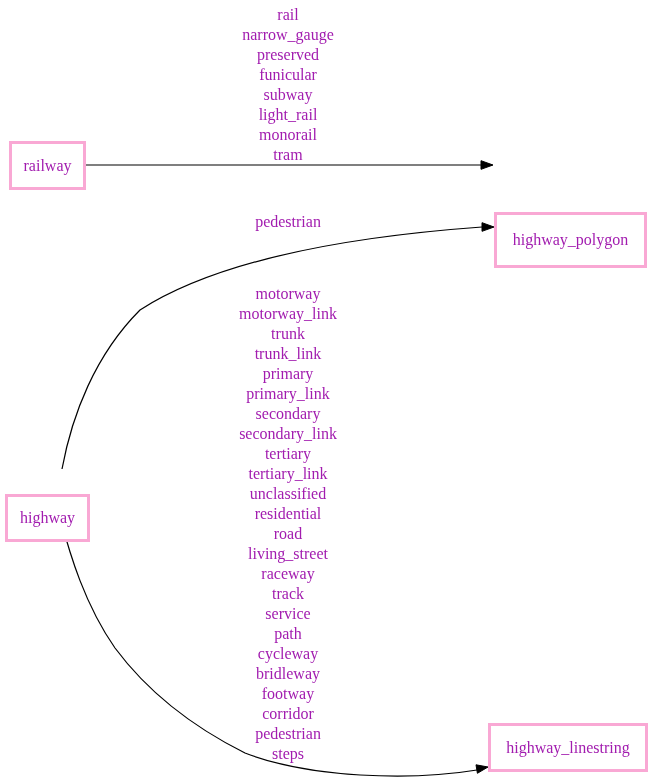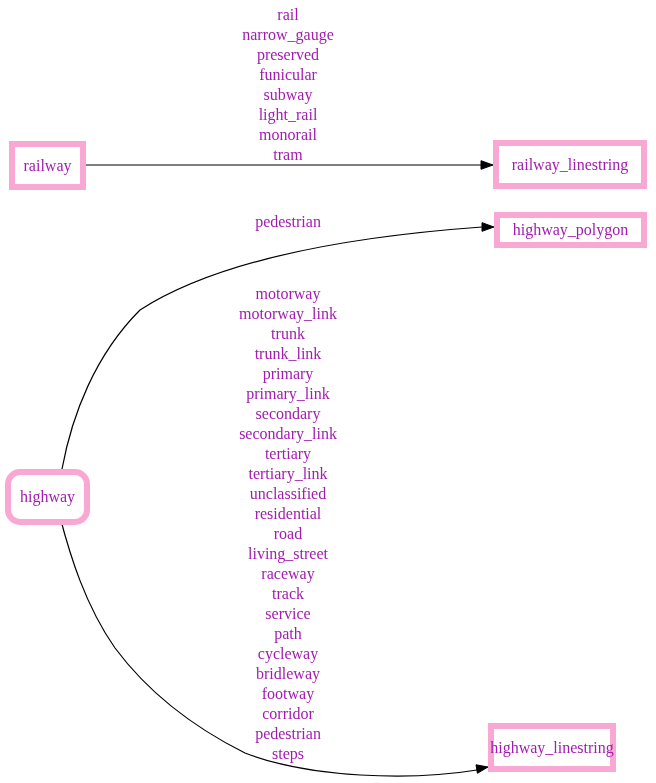--- a/index.html
+++ b/index.html
@@ -29,33 +29,33 @@
     stroke-width: 1.2;
   }
   .edge-layer polygon {
     fill: #000000;
     stroke: #000000;
     stroke-width: 1;
   }
   .node {
     position: absolute;
     box-sizing: border-box;
-    border: 6px solid #f9a8d4;
+    border: 3px solid #f9a8d4;
     background: #ffffff;
     display: flex;
     align-items: center;
     justify-content: center;
     font-size: 16px;
     white-space: nowrap;
   }
   .node-railway            { left: 9px;   top: 141px; width: 77px;  height: 49px; }
   .node-railway-linestring { left: 493px; top: 140px; width: 154px; height: 49px; }
-  .node-highway-polygon    { left: 494px; top: 212px; width: 153px; height: 36px; }
-  .node-highway            { left: 5px;   top: 469px; width: 85px;  height: 56px; border-radius: 15px; }
-  .node-highway-linestring { left: 488px; top: 723px; width: 128px; height: 49px; }
+  .node-highway-polygon    { left: 494px; top: 212px; width: 153px; height: 56px; }
+  .node-highway            { left: 5px;   top: 494px; width: 85px;  height: 48px; }
+  .node-highway-linestring { left: 488px; top: 723px; width: 160px; height: 49px; }
   .edge-label {
     position: absolute;
     width: 160px;
     left: 208px;
     text-align: center;
     font-size: 16px;
     line-height: 20px;
     white-space: pre-line;
   }
   .label-railway-values { top: 5px; }
@@ -115,23 +115,20 @@
 bridleway
 footway
 corridor
 pedestrian
 steps</div>
 
   <div class="node node-railway">
     <span>railway</span>
   </div>
 
-  <div class="node node-railway-linestring">
-    <span>railway_linestring</span>
-  </div>
 
   <div class="node node-highway-polygon">
     <span>highway_polygon</span>
   </div>
 
   <div class="node node-highway">
     <span>highway</span>
   </div>
 
   <div class="node node-highway-linestring">

